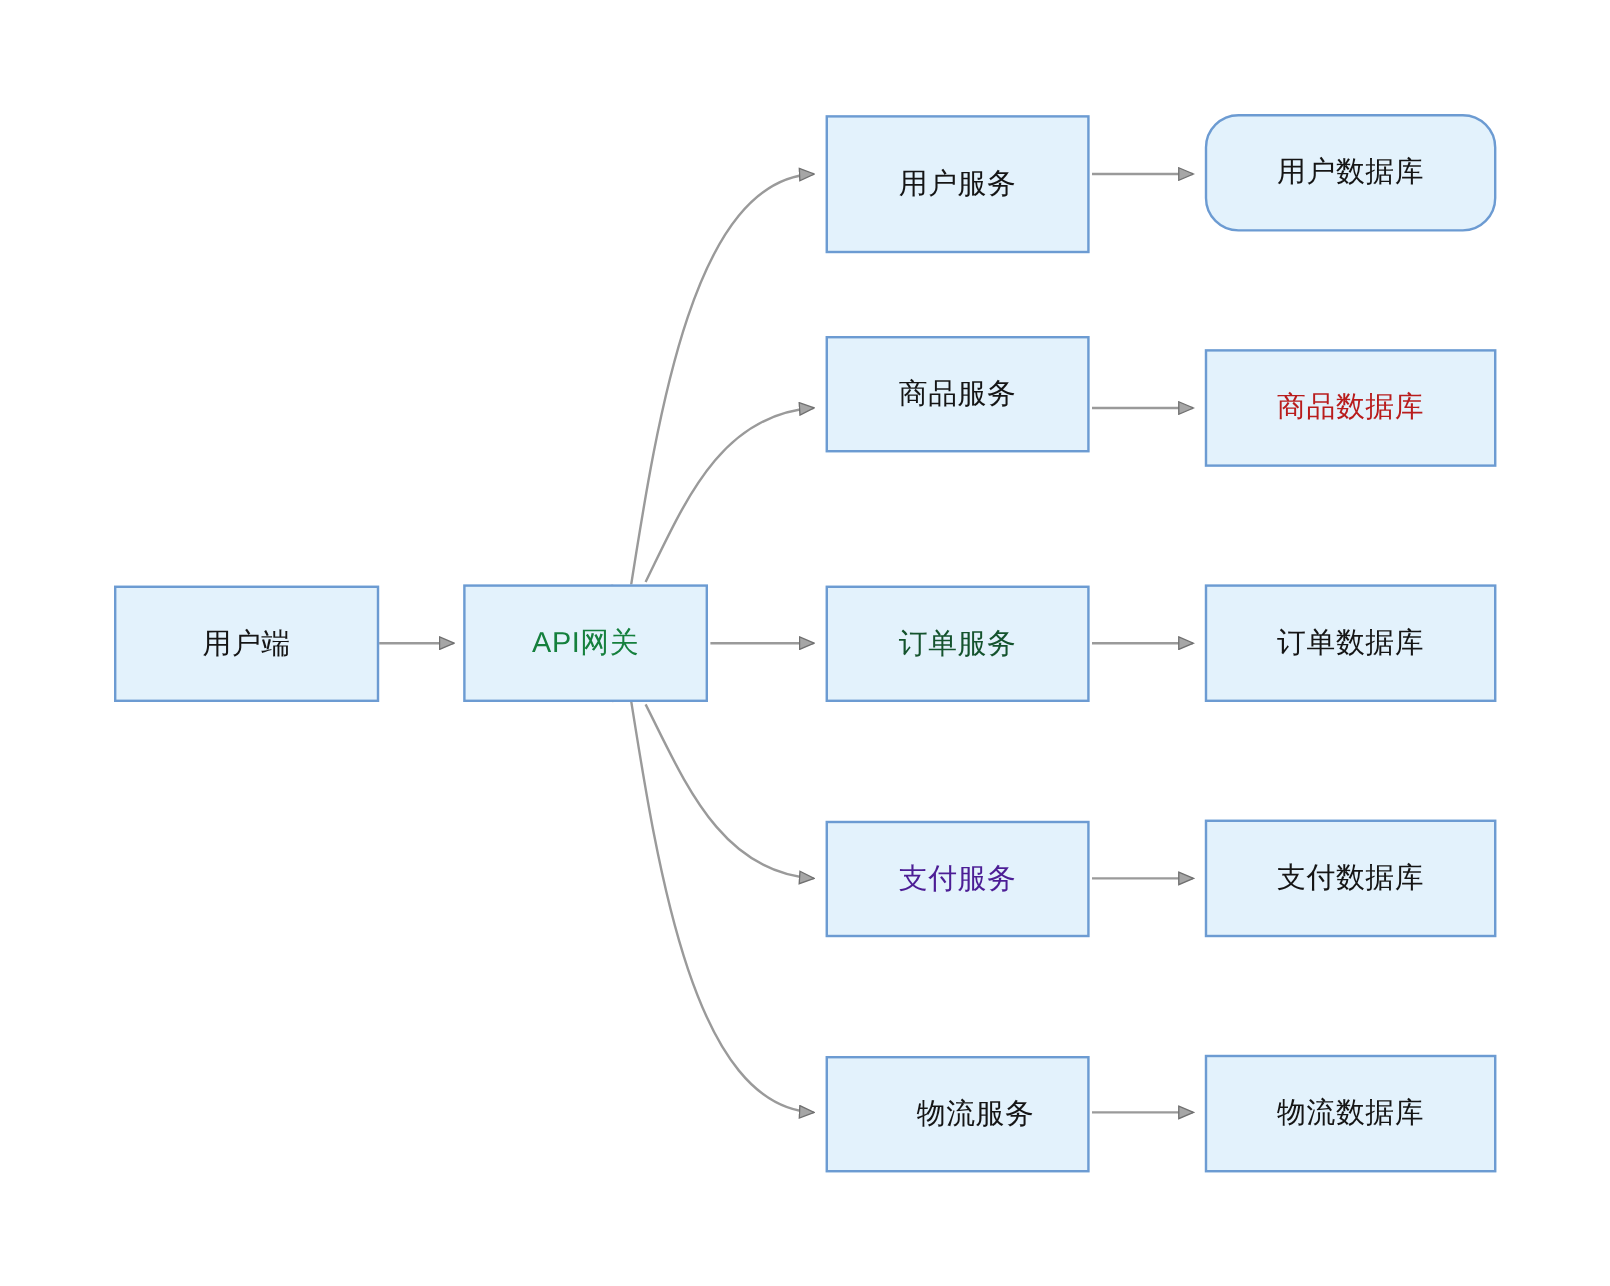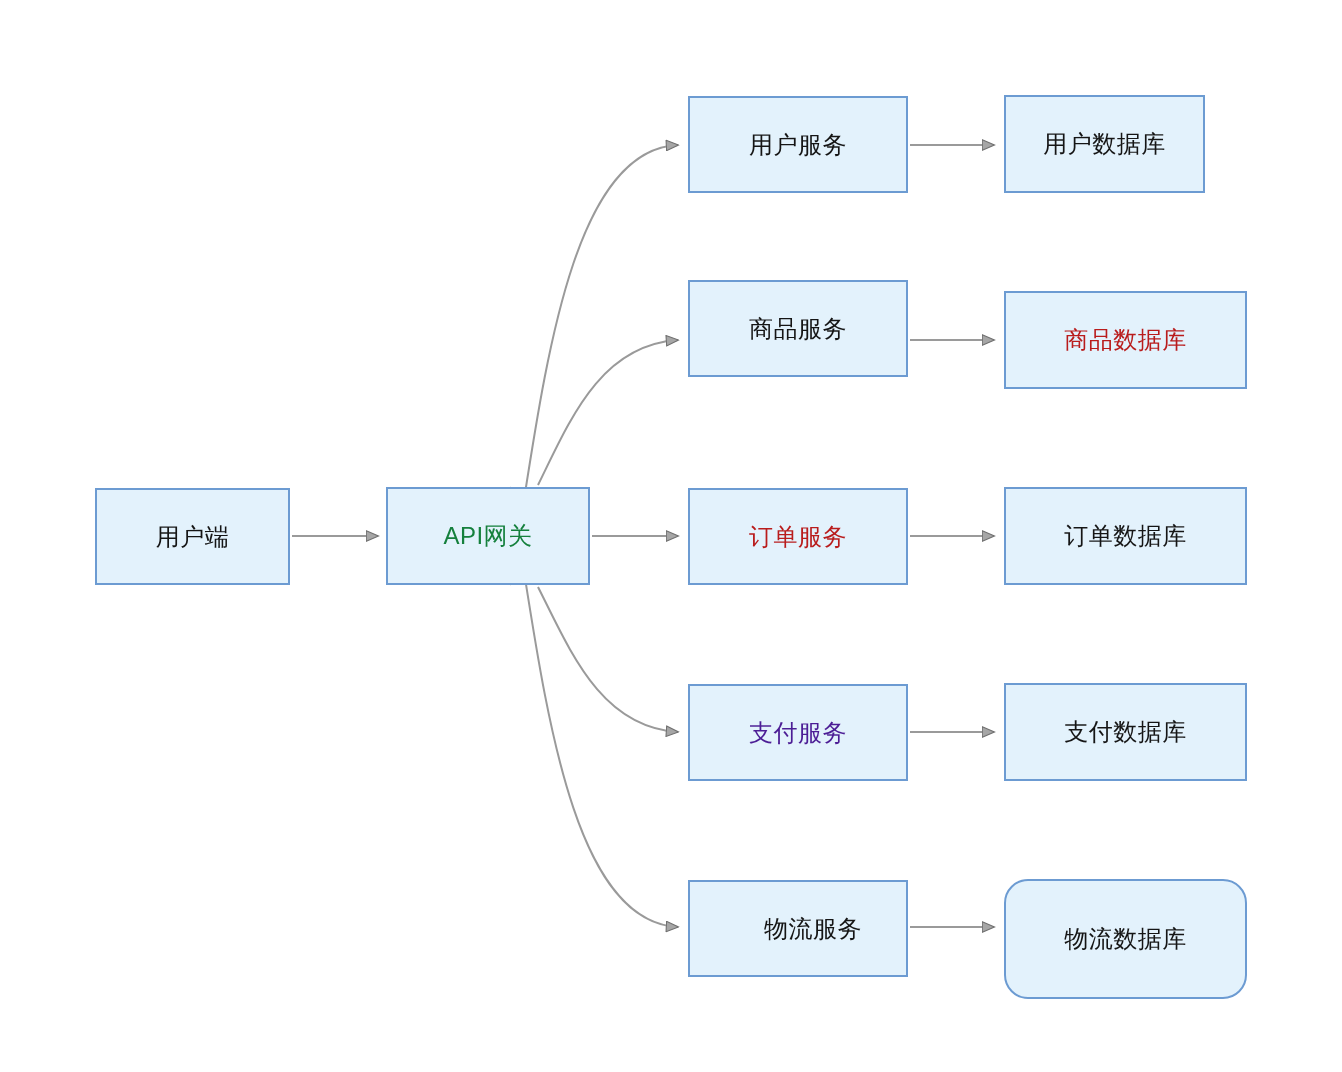--- a/index.html
+++ b/index.html
@@ -65,51 +65,51 @@
         <path d="M 510 487 C 540 650 560 922 678 927" stroke="#9a9a9a"></path>
         <path d="M 910 145 L 994 145" stroke="#9a9a9a"></path>
         <path d="M 910 340 L 994 340" stroke="#9a9a9a"></path>
         <path d="M 910 536 L 994 536" stroke="#9a9a9a"></path>
         <path d="M 910 732 L 994 732" stroke="#9a9a9a"></path>
         <path d="M 910 927 L 994 927" stroke="#9a9a9a"></path>
       </g>
   </svg>
 
   <div id="node-layer">
-      <div class="node" style="left: 95px; top: 488px; width: 195px; height: 97px; background: rgb(227, 242, 252); border-color: rgb(108, 155, 210); color: rgb(21, 21, 21); justify-content: center;">
+      <div class="node" style="left: 95px; top: 488px; width: 221px; height: 97px; background: rgb(227, 242, 252); border-color: rgb(108, 155, 210); color: rgb(21, 21, 21); justify-content: center;">
         <span class="node-label">用户端</span>
       </div>
       <div class="node" style="left: 386px; top: 487px; width: 204px; height: 98px; background: rgb(227, 242, 252); border-color: rgb(108, 155, 210); color: #15803d;">
         <span class="node-label">API网关</span>
       </div>
-      <div class="node" style="left: 688px; top: 96px; width: 220px; height: 97px; background: rgb(227, 242, 252); border-color: rgb(108, 155, 210); color: rgb(21, 21, 21);">
+      <div class="node" style="left: 688px; top: 96px; width: 220px; height: 115px; background: rgb(227, 242, 252); border-color: rgb(108, 155, 210); color: rgb(21, 21, 21);">
         <span class="node-label">用户服务</span>
       </div>
       <div class="node" style="left: 688px; top: 280px; width: 220px; height: 97px; background: rgb(227, 242, 252); border-color: rgb(108, 155, 210); color: rgb(21, 21, 21);">
         <span class="node-label">商品服务</span>
       </div>
-      <div class="node" style="left: 688px; top: 488px; width: 220px; height: 97px; background: rgb(227, 242, 252); border-color: rgb(108, 155, 210); color: #b91c1c;">
+      <div class="node" style="left: 688px; top: 488px; width: 220px; height: 97px; background: rgb(227, 242, 252); border-color: rgb(108, 155, 210); color: #14532d;">
         <span class="node-label">订单服务</span>
       </div>
       <div class="node" style="left: 688px; top: 684px; width: 220px; height: 97px; background: rgb(227, 242, 252); border-color: rgb(108, 155, 210); color: #4c1d95;">
         <span class="node-label">支付服务</span>
       </div>
       <div class="node" style="left: 688px; top: 880px; width: 220px; height: 97px; background: rgb(227, 242, 252); border-color: rgb(108, 155, 210); color: rgb(21, 21, 21); padding-left: 30px;">
         <span class="node-label">物流服务</span>
       </div>
-      <div class="node" style="left: 1004px; top: 95px; width: 201px; height: 98px; background: rgb(227, 242, 252); border-color: rgb(108, 155, 210); color: rgb(21, 21, 21);">
+      <div class="node" style="left: 1004px; top: 95px; width: 243px; height: 98px; background: rgb(227, 242, 252); border-color: rgb(108, 155, 210); color: rgb(21, 21, 21); border-radius: 28px;">
         <span class="node-label">用户数据库</span>
       </div>
       <div class="node" style="left: 1004px; top: 291px; width: 243px; height: 98px; background: rgb(227, 242, 252); border-color: rgb(108, 155, 210); color: #b91c1c;">
         <span class="node-label">商品数据库</span>
       </div>
       <div class="node" style="left: 1004px; top: 487px; width: 243px; height: 98px; background: rgb(227, 242, 252); border-color: rgb(108, 155, 210); color: rgb(21, 21, 21); align-items: center;">
         <span class="node-label">订单数据库</span>
       </div>
       <div class="node" style="left: 1004px; top: 683px; width: 243px; height: 98px; background: rgb(227, 242, 252); border-color: rgb(108, 155, 210); color: rgb(21, 21, 21);">
         <span class="node-label">支付数据库</span>
       </div>
-      <div class="node" style="left: 1004px; top: 879px; width: 243px; height: 120px; background: rgb(227, 242, 252); border-color: rgb(108, 155, 210); color: rgb(21, 21, 21); border-radius: 24px;">
+      <div class="node" style="left: 1004px; top: 879px; width: 243px; height: 98px; background: rgb(227, 242, 252); border-color: rgb(108, 155, 210); color: rgb(21, 21, 21);">
         <span class="node-label">物流数据库</span>
       </div>
     </div>
 
 </div>
 
 </body></html>

